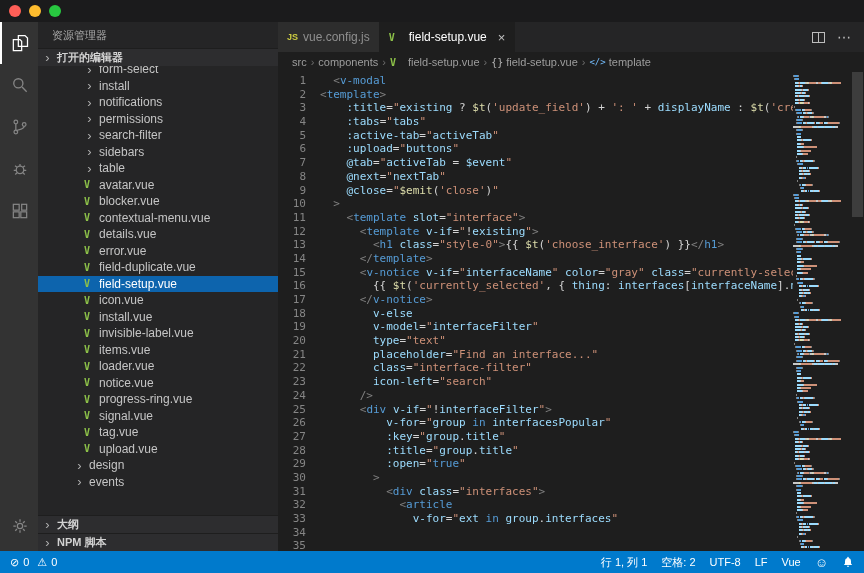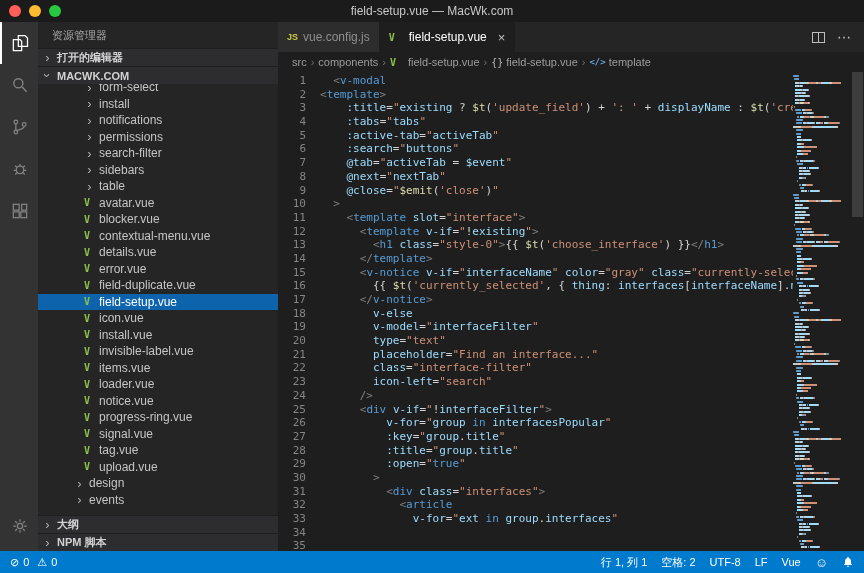--- a/index.html
+++ b/index.html
@@ -78,21 +78,20 @@
 <body>
 
 <div class="window">
 
   <div class="titlebar">
     <div class="traffic">
       <span class="tl red"></span>
       <span class="tl yellow"></span>
       <span class="tl green"></span>
     </div>
-    <div class="title-text">field-setup.vue — MacWk.com</div>
   </div>
 
   <div class="main">
 
     <div class="activitybar">
       <div id="ab-top">
           <div class="ab-item active">
             <svg viewBox="0 0 24 24" fill="none" stroke="currentColor" stroke-width="1.5">
               <path d="M10 3h8l3 3v10H10z"></path>
               <path d="M4 8h8l2 2v11H4z"></path>
@@ -136,24 +135,20 @@
             </svg>
           </div>
         </div>
     </div>
 
     <div class="sidebar">
       <div class="sb-title">资源管理器</div>
       <div class="sb-header">
         <span class="chev">›</span>
         <span>打开的编辑器</span>
-      </div>
-      <div class="sb-header">
-        <span class="chev open">›</span>
-        <span>MACWK.COM</span>
       </div>
       <div class="tree" id="tree">
           <div class="tree-row" style="padding-left: 46px;">
             <span class="chev">›</span>
             <span>form-select</span>
           </div>
           <div class="tree-row" style="padding-left: 46px;">
             <span class="chev">›</span>
             <span>install</span>
           </div>
@@ -343,21 +338,21 @@
             <div class="ln">33</div>
             <div class="ln">34</div>
             <div class="ln">35</div>
           </div>
         <div class="code" id="code">
             <div class="line"><span class="tk-w">  </span><span class="tk-g">&lt;</span><span class="tk-t">v-modal</span></div>
             <div class="line"><span class="tk-g">&lt;</span><span class="tk-t">template</span><span class="tk-g">&gt;</span></div>
             <div class="line"><span class="tk-w">    </span><span class="tk-a">:title</span><span class="tk-w">=</span><span class="tk-s">"</span><span class="tk-v">existing</span><span class="tk-w"> ? </span><span class="tk-f">$t</span><span class="tk-w">(</span><span class="tk-s">'update_field'</span><span class="tk-w">) + </span><span class="tk-s">': '</span><span class="tk-w"> + </span><span class="tk-v">displayName</span><span class="tk-w"> : </span><span class="tk-f">$t</span><span class="tk-w">(</span><span class="tk-s">'create_field')</span></div>
             <div class="line"><span class="tk-w">    </span><span class="tk-a">:tabs</span><span class="tk-w">=</span><span class="tk-s">"</span><span class="tk-v">tabs</span><span class="tk-s">"</span></div>
             <div class="line"><span class="tk-w">    </span><span class="tk-a">:active-tab</span><span class="tk-w">=</span><span class="tk-s">"</span><span class="tk-v">activeTab</span><span class="tk-s">"</span></div>
-            <div class="line"><span class="tk-w">    </span><span class="tk-a">:search</span><span class="tk-w">=</span><span class="tk-s">"</span><span class="tk-v">buttons</span><span class="tk-s">"</span></div>
+            <div class="line"><span class="tk-w">    </span><span class="tk-a">:upload</span><span class="tk-w">=</span><span class="tk-s">"</span><span class="tk-v">buttons</span><span class="tk-s">"</span></div>
             <div class="line"><span class="tk-w">    </span><span class="tk-a">@tab</span><span class="tk-w">=</span><span class="tk-s">"</span><span class="tk-v">activeTab</span><span class="tk-w"> = </span><span class="tk-v">$event</span><span class="tk-s">"</span></div>
             <div class="line"><span class="tk-w">    </span><span class="tk-a">@next</span><span class="tk-w">=</span><span class="tk-s">"</span><span class="tk-v">nextTab</span><span class="tk-s">"</span></div>
             <div class="line"><span class="tk-w">    </span><span class="tk-a">@close</span><span class="tk-w">=</span><span class="tk-s">"</span><span class="tk-f">$emit</span><span class="tk-w">(</span><span class="tk-s">'close'</span><span class="tk-w">)</span><span class="tk-s">"</span></div>
             <div class="line"><span class="tk-w">  </span><span class="tk-g">&gt;</span></div>
             <div class="line"><span class="tk-w">    </span><span class="tk-g">&lt;</span><span class="tk-t">template</span><span class="tk-w"> </span><span class="tk-a">slot</span><span class="tk-w">=</span><span class="tk-s">"interface"</span><span class="tk-g">&gt;</span></div>
             <div class="line"><span class="tk-w">      </span><span class="tk-g">&lt;</span><span class="tk-t">template</span><span class="tk-w"> </span><span class="tk-a">v-if</span><span class="tk-w">=</span><span class="tk-s">"</span><span class="tk-w">!</span><span class="tk-v">existing</span><span class="tk-s">"</span><span class="tk-g">&gt;</span></div>
             <div class="line"><span class="tk-w">        </span><span class="tk-g">&lt;</span><span class="tk-t">h1</span><span class="tk-w"> </span><span class="tk-a">class</span><span class="tk-w">=</span><span class="tk-s">"style-0"</span><span class="tk-g">&gt;</span><span class="tk-w">{{ </span><span class="tk-f">$t</span><span class="tk-w">(</span><span class="tk-s">'choose_interface'</span><span class="tk-w">) }}</span><span class="tk-g">&lt;/</span><span class="tk-t">h1</span><span class="tk-g">&gt;</span></div>
             <div class="line"><span class="tk-w">      </span><span class="tk-g">&lt;/</span><span class="tk-t">template</span><span class="tk-g">&gt;</span></div>
             <div class="line"><span class="tk-w">      </span><span class="tk-g">&lt;</span><span class="tk-t">v-notice</span><span class="tk-w"> </span><span class="tk-a">v-if</span><span class="tk-w">=</span><span class="tk-s">"</span><span class="tk-v">interfaceName</span><span class="tk-s">"</span><span class="tk-w"> </span><span class="tk-a">color</span><span class="tk-w">=</span><span class="tk-s">"gray"</span><span class="tk-w"> </span><span class="tk-a">class</span><span class="tk-w">=</span><span class="tk-s">"currently-selected"</span></div>
             <div class="line"><span class="tk-w">        {{ </span><span class="tk-f">$t</span><span class="tk-w">(</span><span class="tk-s">'currently_selected'</span><span class="tk-w">, { </span><span class="tk-v">thing</span><span class="tk-w">: </span><span class="tk-v">interfaces</span><span class="tk-w">[</span><span class="tk-v">interfaceName</span><span class="tk-w">].</span><span class="tk-v">name</span></div>

